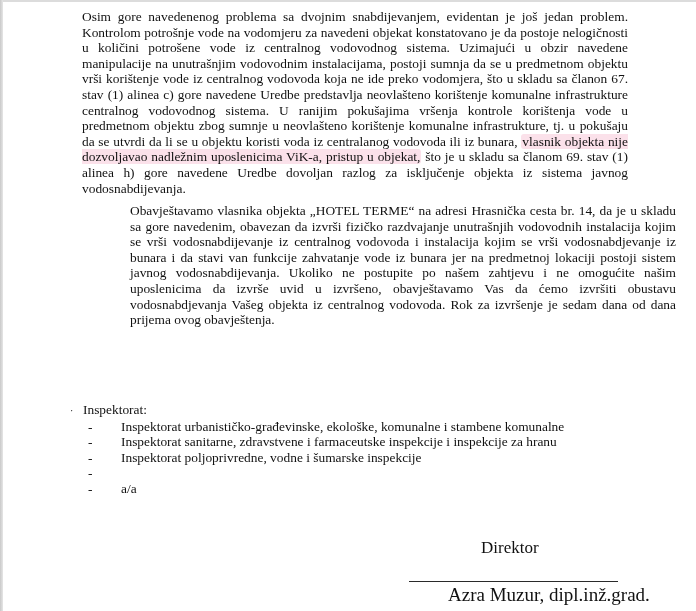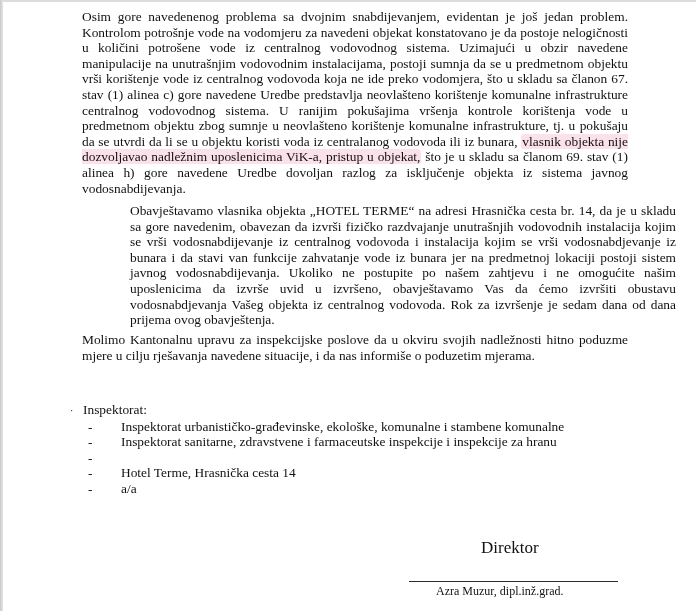--- a/index.html
+++ b/index.html
@@ -88,59 +88,58 @@
     .sig-line {
       position: absolute;
       left: 409px;
       top: 581px;
       width: 209px;
       height: 1px;
       background: #2a2a2a;
     }
     .signer {
       position: absolute;
-      left: 436px;
+      left: 448px;
       top: 584px;
-      font-size: 12px;
+      font-size: 19px;
     }
   </style>
 </head>
 <body>
 
 <div class="page-edge-top"></div>
 <div class="page-edge-left"></div>
 
 <div class="doc">
   <p class="para p1"><span>Osim gore navedenenog problema sa dvojnim snabdijevanjem, evidentan je još jedan problem. Kontrolom potrošnje vode na vodomjeru za navedeni objekat konstatovano je da postoje nelogičnosti u količini potrošene vode iz centralnog vodovodnog sistema. Uzimajući u obzir navedene manipulacije na unutrašnjim vodovodnim instalacijama, postoji sumnja da se u predmetnom objektu vrši korištenje vode iz centralnog vodovoda koja ne ide preko vodomjera, što u skladu sa članon 67. stav (1)  alinea c) gore navedene Uredbe predstavlja neovlašteno korištenje komunalne infrastrukture centralnog vodovodnog sistema. U ranijim pokušajima vršenja kontrole korištenja vode u predmetnom objektu zbog sumnje u neovlašteno korištenje komunalne infrastrukture, tj. u pokušaju da se utvrdi da li se u objektu koristi voda iz centralanog vodovoda ili iz bunara, </span><span class="hl">vlasnik objekta nije dozvoljavao nadležnim uposlenicima ViK-a, pristup u objekat,</span><span> što je u skladu sa članom 69. stav (1) alinea h) gore navedene Uredbe dovoljan razlog za isključenje objekta iz sistema javnog vodosnabdijevanja.</span></p>
 
   <p class="para p2">Obavještavamo vlasnika objekta „HOTEL TERME“ na adresi Hrasnička cesta br. 14, da je u skladu sa gore navedenim, obavezan da izvrši fizičko razdvajanje unutrašnjih vodovodnih instalacija kojim se vrši vodosnabdijevanje iz centralnog vodovoda i instalacija kojim se vrši vodosnabdjevanje iz bunara i da stavi van funkcije zahvatanje vode iz bunara jer na predmetnoj lokaciji postoji sistem javnog vodosnabdijevanja. Ukoliko ne postupite po našem zahtjevu i ne omogućite našim uposlenicima da izvrše uvid u izvršeno, obavještavamo Vas da ćemo izvršiti obustavu vodosnabdjevanja Vašeg objekta iz centralnog vodovoda.  Rok za izvršenje je sedam dana od dana prijema ovog obavještenja.</p>
 
-  <p class="para p3">Molimo Kantonalnu upravu za inspekcijske poslove da u okviru svojih nadležnosti hitno poduzme mjere u cilju rješavanja navedene situacije, i da nas informiše o poduzetim mjerama.</p>
 </div>
 
 <div class="delivered">
   <div class="delivered-heading">
     <span class="dot">·</span>
     <span>Inspektorat:</span>
   </div>
   <ul class="list">
     <li>
       <span class="dash">-</span>
       <span>Inspektorat urbanističko-građevinske, ekološke, komunalne i stambene komunalne</span>
     </li>
     <li>
       <span class="dash">-</span>
       <span>Inspektorat sanitarne, zdravstvene i farmaceutske inspekcije i inspekcije za hranu</span>
     </li>
     <li>
       <span class="dash">-</span>
+      <span>Inspektorat poljoprivredne, vodne i šumarske inspekcije</span>
     </li>
     <li>
       <span class="dash">-</span>
-      <span>Hotel Terme, Hrasnička cesta 14</span>
     </li>
     <li>
       <span class="dash">-</span>
       <span>a/a</span>
     </li>
   </ul>
 </div>
 
 <div class="director">Direktor</div>
 <div class="sig-line"></div>

